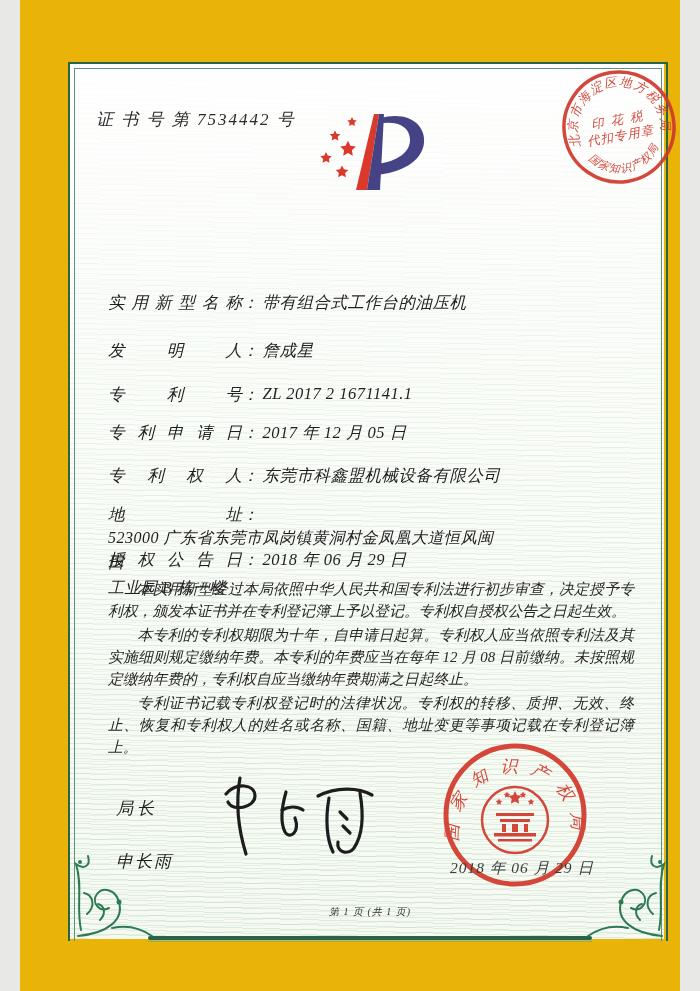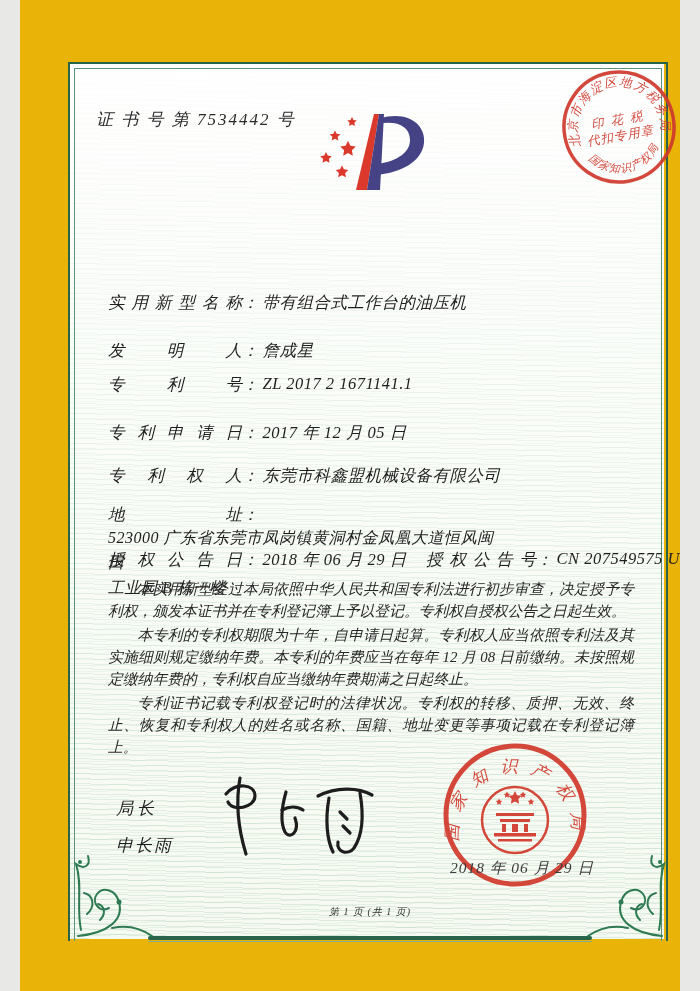--- a/index.html
+++ b/index.html
@@ -58,21 +58,21 @@
   .grant-pair{position:absolute;left:318px;top:0;white-space:nowrap;}
   .grant-pair .flabel{width:110px;}
 
   .paras{
     position:absolute;left:88px;top:578px;width:526px;z-index:3;
     font-size:14.8px;line-height:22px;color:#262626;text-align:justify;
   }
   .paras p{margin:0 0 2px 0;text-indent:2em;}
 
   .signer{position:absolute;left:96px;top:797px;z-index:3;font-size:17px;letter-spacing:4px;}
-  .signer .line2{margin-top:14px;letter-spacing:2px;}
+  .signer .line2{margin-top:30px;letter-spacing:2px;}
   .signature{position:absolute;left:192px;top:766px;z-index:4;}
 
   .stamp-top{position:absolute;left:539px;top:67px;z-index:5;opacity:0.92;}
   .seal-bottom{position:absolute;left:420px;top:740px;z-index:4;opacity:0.93;}
   .seal-date{
     position:absolute;left:430px;top:858px;z-index:5;font-size:15.5px;
     letter-spacing:1px;color:#3c3c3c;white-space:nowrap;
   }
   .footer{
     position:absolute;left:0;top:905px;width:700px;text-align:center;z-index:3;
@@ -151,37 +151,34 @@
       <text x="60" y="73" font-size="12.5" text-anchor="middle" letter-spacing="1" font-family="Liberation Serif, DejaVu Serif, serif">代扣专用章</text>
     </g>
   </svg>
 
   <div class="field-row" style="top:292px">
     <span class="flabel">实用新型名称</span><span class="fcolon">：</span><span class="fvalue">带有组合式工作台的油压机</span>
   </div>
   <div class="field-row" style="top:340px">
     <span class="flabel">发明人</span><span class="fcolon">：</span><span class="fvalue">詹成星</span>
   </div>
-  <div class="field-row" style="top:374px">
+  <div class="field-row" style="top:384px">
     <span class="flabel">专利号</span><span class="fcolon">：</span><span class="fvalue">ZL 2017 2 1671141.1</span>
   </div>
   <div class="field-row" style="top:422px">
     <span class="flabel">专利申请日</span><span class="fcolon">：</span><span class="fvalue">2017 年 12 月 05 日</span>
   </div>
   <div class="field-row" style="top:465px">
     <span class="flabel">专利权人</span><span class="fcolon">：</span><span class="fvalue">东莞市科鑫盟机械设备有限公司</span>
   </div>
   <div class="field-row addr" style="top:504px">
     <span class="flabel">地址</span><span class="fcolon">：</span><span class="fvalue"><span>523000 广东省东莞市凤岗镇黄洞村金凤凰大道恒风闽田</span><br><span>工业园 B 栋一楼</span></span>
   </div>
   <div class="field-row" style="top:549px">
     <span class="flabel">授权公告日</span><span class="fcolon">：</span><span class="fvalue">2018 年 06 月 29 日</span>
-    <span class="grant-pair">
-      <span class="flabel">授权公告号</span><span class="fcolon">：</span><span class="fvalue">CN 207549575 U</span>
-    </span>
   </div>
 
   <div class="paras">
     <p>本实用新型经过本局依照中华人民共和国专利法进行初步审查，决定授予专利权，颁发本证书并在专利登记簿上予以登记。专利权自授权公告之日起生效。</p>
     <p>本专利的专利权期限为十年，自申请日起算。专利权人应当依照专利法及其实施细则规定缴纳年费。本专利的年费应当在每年 12 月 08 日前缴纳。未按照规定缴纳年费的，专利权自应当缴纳年费期满之日起终止。</p>
     <p>专利证书记载专利权登记时的法律状况。专利权的转移、质押、无效、终止、恢复和专利权人的姓名或名称、国籍、地址变更等事项记载在专利登记簿上。</p>
   </div>
 
   <div class="signer">
     <div>局长</div>

